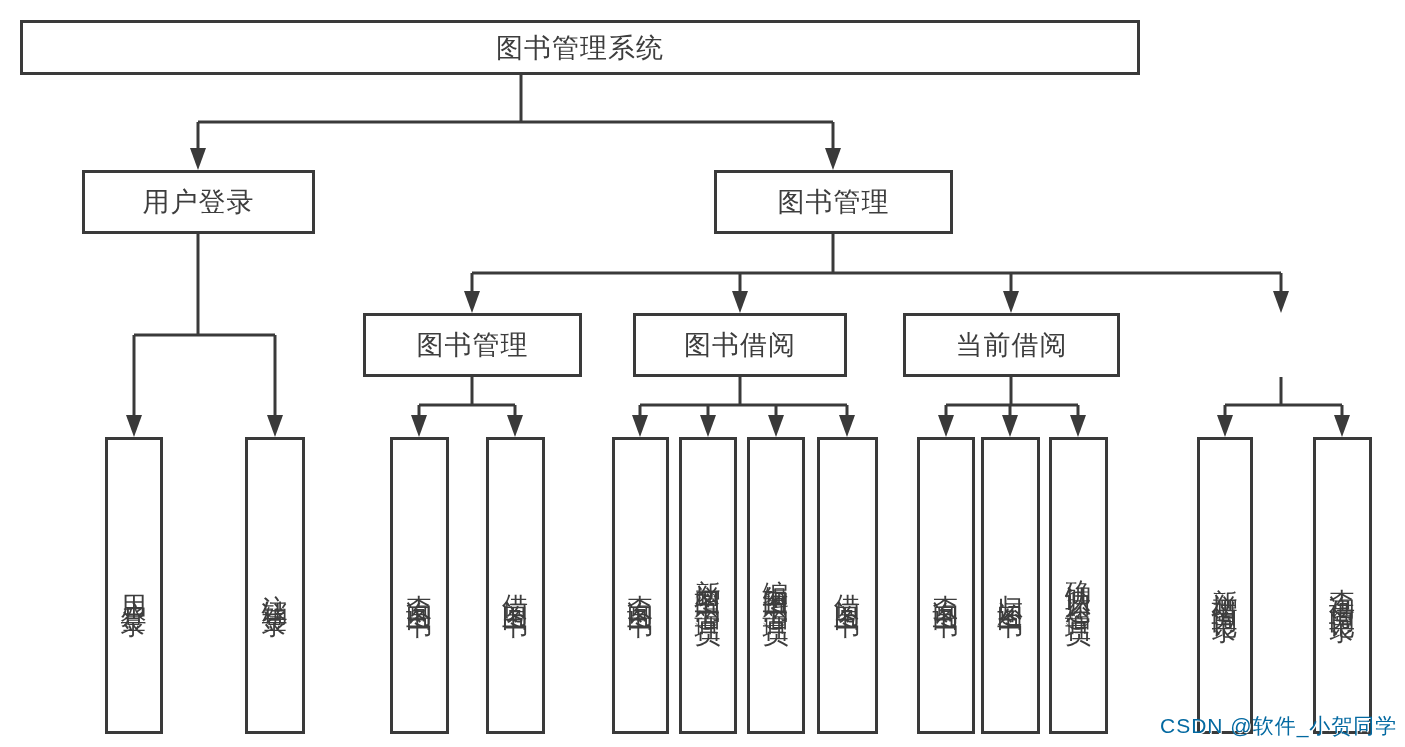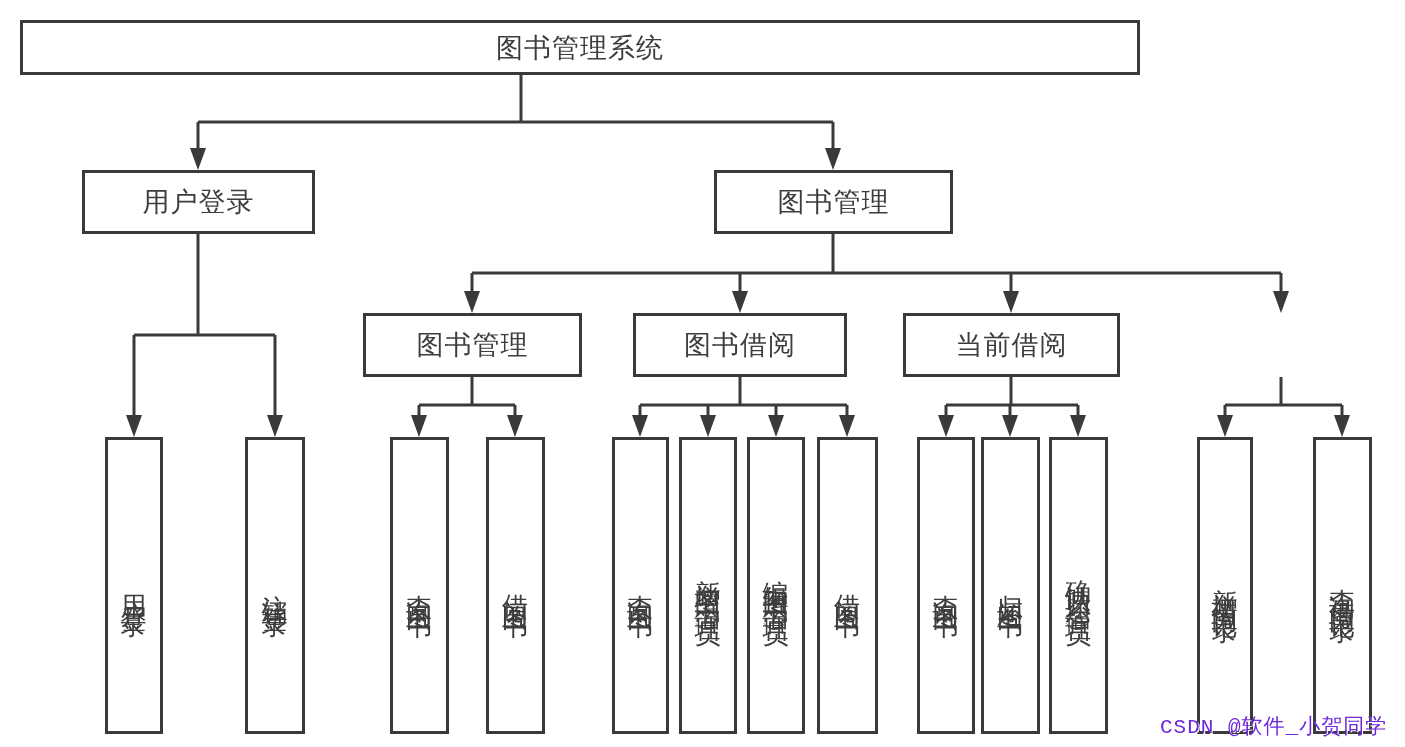--- a/index.html
+++ b/index.html
@@ -57,25 +57,24 @@
   .lf9  { left: 917px;  width: 58px; }
   .lf10 { left: 981px;  width: 59px; }
   .lf11 { left: 1049px; width: 59px; }
   .lf12 { left: 1197px; width: 56px; }
   .lf13 { left: 1313px; width: 59px; }
   .watermark {
     position: absolute;
     left: 1160px;
     top: 712px;
     font-size: 21px;
-    color: #6d28d9;
+    color: #0369a1;
     text-shadow: 1px 1px 0 #ffffff;
     letter-spacing: 1px;
     white-space: nowrap;
-    font-family: Liberation Mono, monospace;
   }
 </style>
 </head>
 <body>
 
 <div class="canvas">
 
   <svg class="connectors" viewBox="0 0 1405 747" xmlns="http://www.w3.org/2000/svg">
     <g stroke="#3a3a3a" stroke-width="3" fill="none">
 

